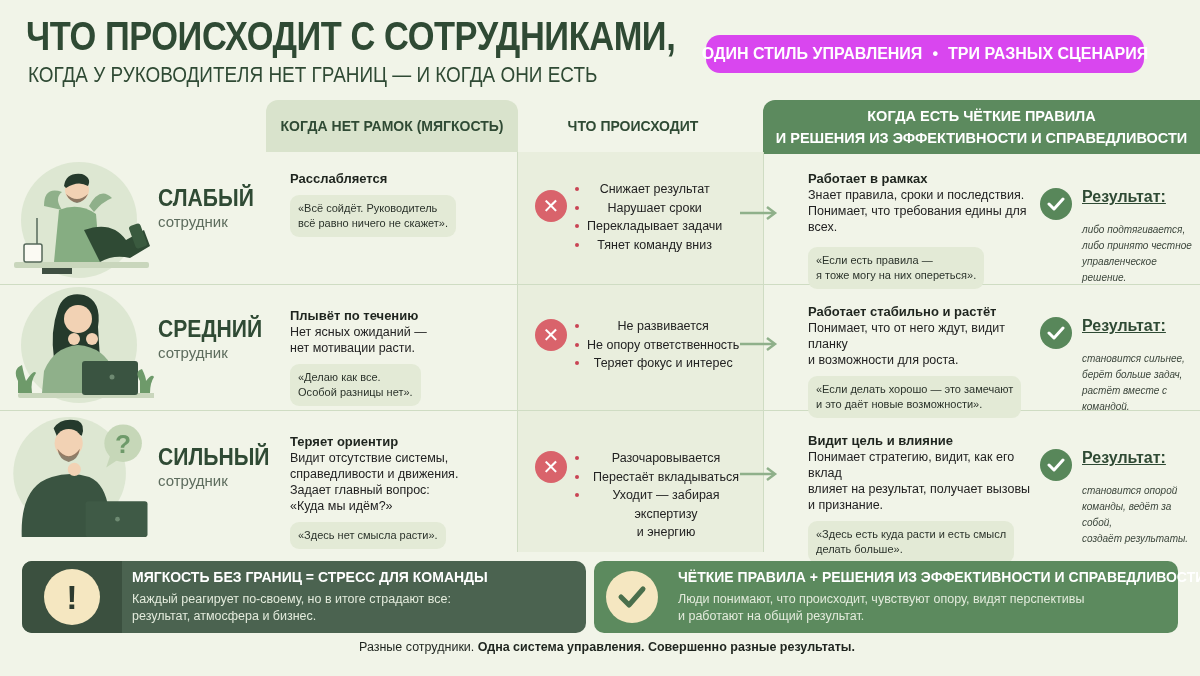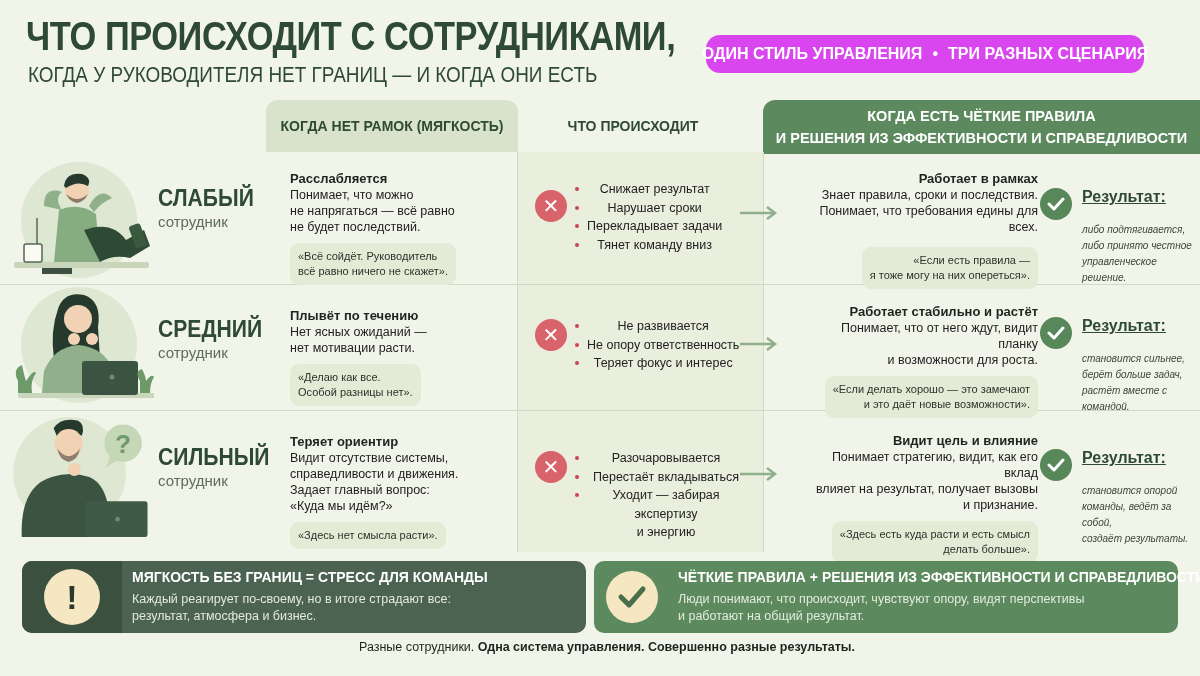--- a/index.html
+++ b/index.html
@@ -67,21 +67,21 @@
     position: absolute; left: 0; width: 32px; height: 32px; border-radius: 50%;
     background: #d9636b; color: #fff; display: flex; align-items: center; justify-content: center;
     font-size: 20px; font-weight: 700;
   }
   .bullets { position: absolute; left: 40px; list-style: none; text-align: center; }
   .bullets li { position: relative; padding-left: 12px; font-size: 12.5px; line-height: 18.5px; color: #222; white-space: pre-line; }
   .bullets li::before { content: ""; position: absolute; left: 0; top: 7px; width: 4px; height: 4px; border-radius: 50%; background: #c94454; }
 
   .arrow { position: absolute; left: 740px; width: 38px; height: 14px; }
 
-  .rules-cell { position: absolute; left: 808px; width: 230px; text-align: right; }
+  .rules-cell { position: absolute; left: 808px; width: 230px; }
   .rules-cell .h { font-size: 13px; font-weight: 700; color: #1e241e; line-height: 17px; }
   .rules-cell .t { font-size: 12.5px; line-height: 16px; color: #222; white-space: pre-line; }
 
   .check {
     position: absolute; left: 1040px; width: 32px; height: 32px; border-radius: 50%;
     background: #58875a; display: flex; align-items: center; justify-content: center;
   }
   .result { position: absolute; left: 1082px; width: 118px; }
   .result .h { font-size: 16px; font-weight: 700; color: #2f4a34; text-decoration: underline; }
   .result .t { font-size: 10px; line-height: 16px; color: #3b453b; white-space: pre-line; margin-top: 16px; font-style: italic; }
@@ -143,23 +143,20 @@
     <path d="M62 36 Q73 46 84 36 Q80 44 73 45 Q66 44 62 36Z" fill="#4a3a2c" opacity="0.6"></path>
     <path d="M80 72 Q108 62 122 82 L140 72 L146 88 L126 100 Q110 96 96 104 Z" fill="#2f4a34"></path>
     <rect x="128" y="66" width="12" height="24" rx="3" fill="#3a5a3f" transform="rotate(-20 134 78)"></rect>
   </svg>
   <div class="emp-label" style="top:32px">
     <div class="big">СЛАБЫЙ</div>
     <div class="small">сотрудник</div>
   </div>
   <div class="soft-cell" style="top:18px">
     <div class="h">Расслабляется</div>
-    <div class="t">Понимает, что можно
-не напрягаться — всё равно
-не будет последствий.</div>
     <div class="quote">«Всё сойдёт. Руководитель
 всё равно ничего не скажет».</div>
   </div>
   <div class="what-cell" style="top:28px">
     <div class="xmark" style="top:10px">✕</div>
     <ul class="bullets" style="top:0">
       <li>Снижает результат</li>
       <li>Нарушает сроки</li>
       <li>Перекладывает задачи</li>
       <li>Тянет команду вниз</li>

